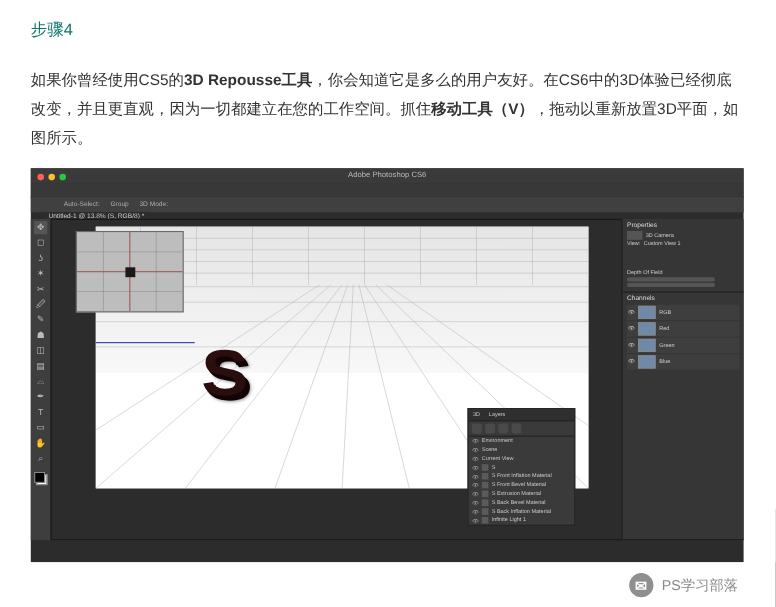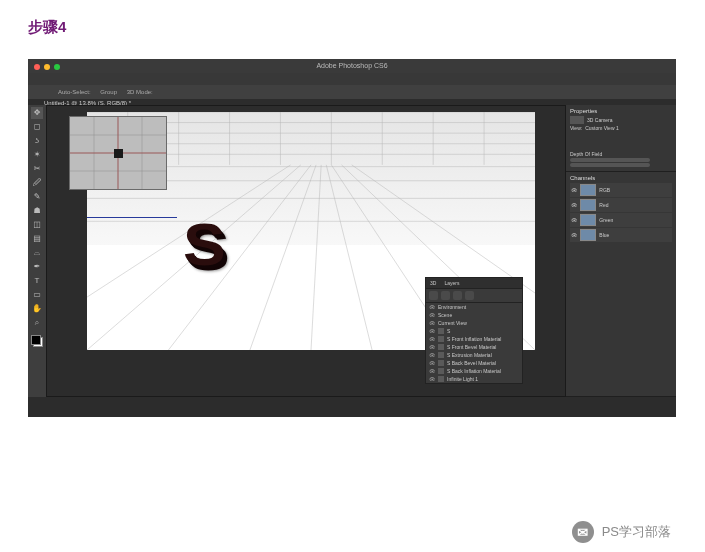--- a/index.html
+++ b/index.html
@@ -12,22 +12,22 @@
     overflow: hidden;
   }
   .article {
     background: #fff;
     width: 705px;
     box-sizing: border-box;
     padding: 18px 28px 0 28px;
   }
   .heading {
     font-size: 15px;
-    font-weight: bold;
-    color: #701a75;
+    font-weight: normal;
+    color: #0f766e;
     margin: 0 0 22px 0;
   }
   .body-text {
     font-size: 14px;
     color: #333;
     line-height: 1.9;
     margin: 0 0 14px 0;
   }
   .body-text b { font-weight: bold; }
   .screenshot {
@@ -250,20 +250,23 @@
   }
   .page-wrap{position:relative;width:705px;height:552px;background:#fff;}
 </style>
 </head>
 <body>
 <div class="page-wrap">
 
 <div class="article">
   <p class="heading">步骤4</p>
 
+  <p class="body-text">
+    <span>如果你曾经使用CS5的</span><b>3D Repousse工具</b><span>，你会知道它是多么的用户友好。在CS6中的3D体验已经彻底改变，并且更直观，因为一切都建立在您的工作空间。抓住</span><b>移动工具（V）</b><span>，拖动以重新放置3D平面，如图所示。</span>
+  </p>
 
   <div class="screenshot">
 
     <div class="titlebar">
       <span>Adobe Photoshop CS6</span>
     </div>
     <div class="mac-dots">
       <span class="dot-r"></span>
       <span class="dot-y"></span>
       <span class="dot-g"></span>

